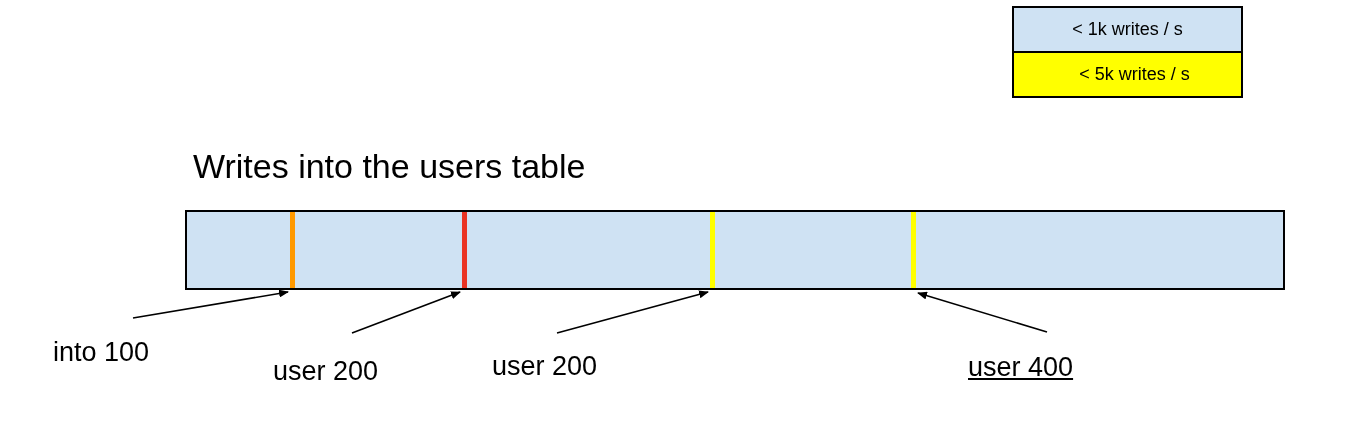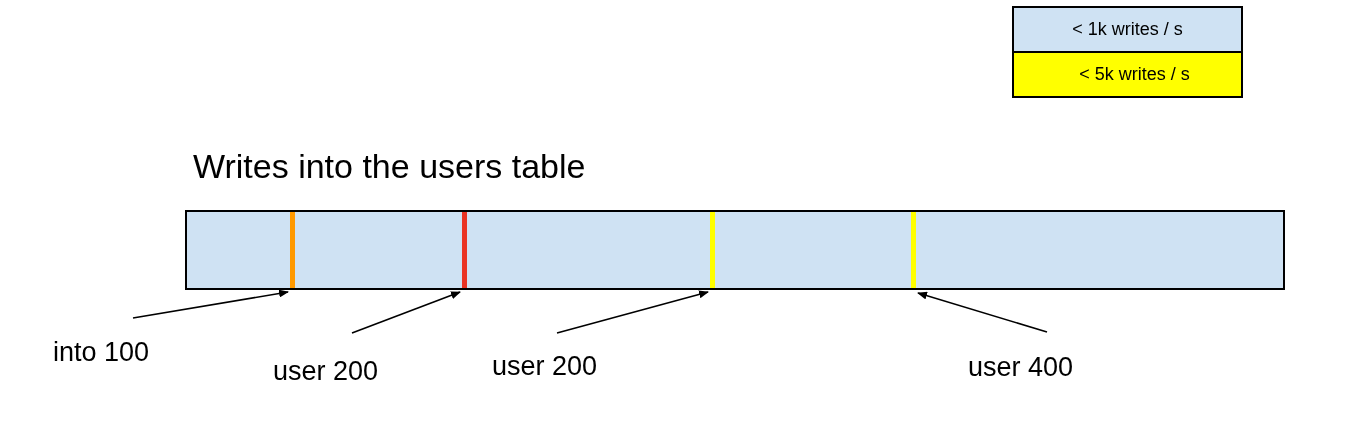--- a/index.html
+++ b/index.html
@@ -100,21 +100,21 @@
         <line x1="352" y1="333" x2="460" y2="292" stroke="#000000" stroke-width="1.6" marker-end="url(#arrowhead)"></line>
         <line x1="557" y1="333" x2="708" y2="292" stroke="#000000" stroke-width="1.6" marker-end="url(#arrowhead)"></line>
         <line x1="1047" y1="332" x2="918" y2="293" stroke="#000000" stroke-width="1.6" marker-end="url(#arrowhead)"></line>
       </g>
   </svg>
 
   <div id="user-labels">
       <div class="user-label" style="left: 53px; top: 337px;">into 100</div>
       <div class="user-label" style="left: 273px; top: 356px;">user 200</div>
       <div class="user-label" style="left: 492px; top: 351px;">user 200</div>
-      <div class="user-label" style="left: 968px; top: 352px;">user 400</div>
+      <div class="user-label" style="left: 968px; top: 352px; text-decoration: underline;">user 400</div>
     </div>
 
   <div class="legend" id="legend">
       <div class="legend-row" style="background: rgb(207, 226, 243);">&lt; 1k writes / s</div>
       <div class="legend-row" style="background: rgb(255, 255, 0); padding-left: 14px;">&lt; 5k writes / s</div>
     </div>
 
 </div>
 
 </body></html>

